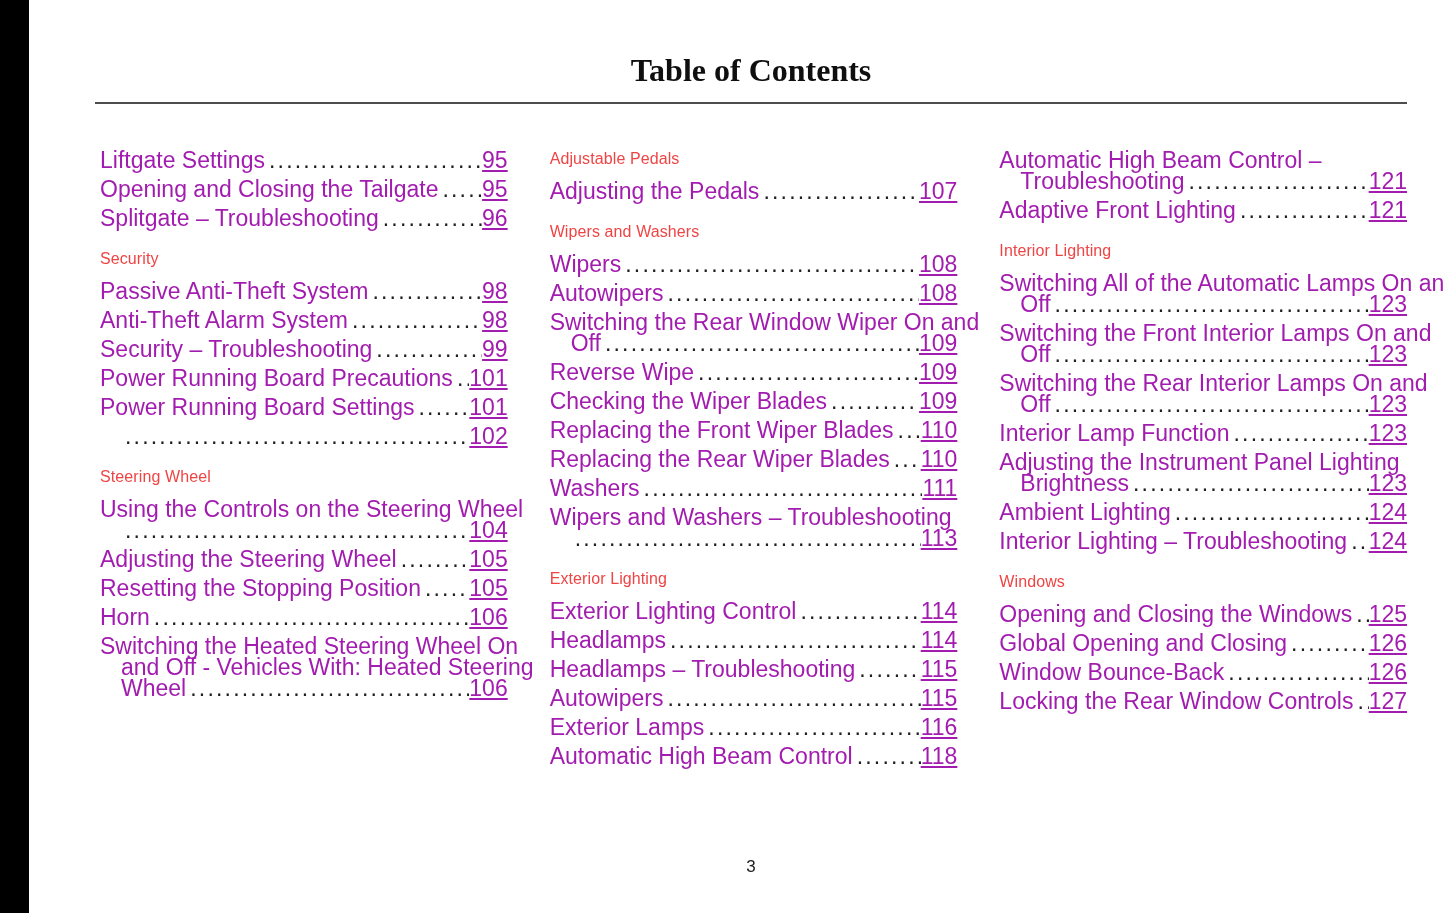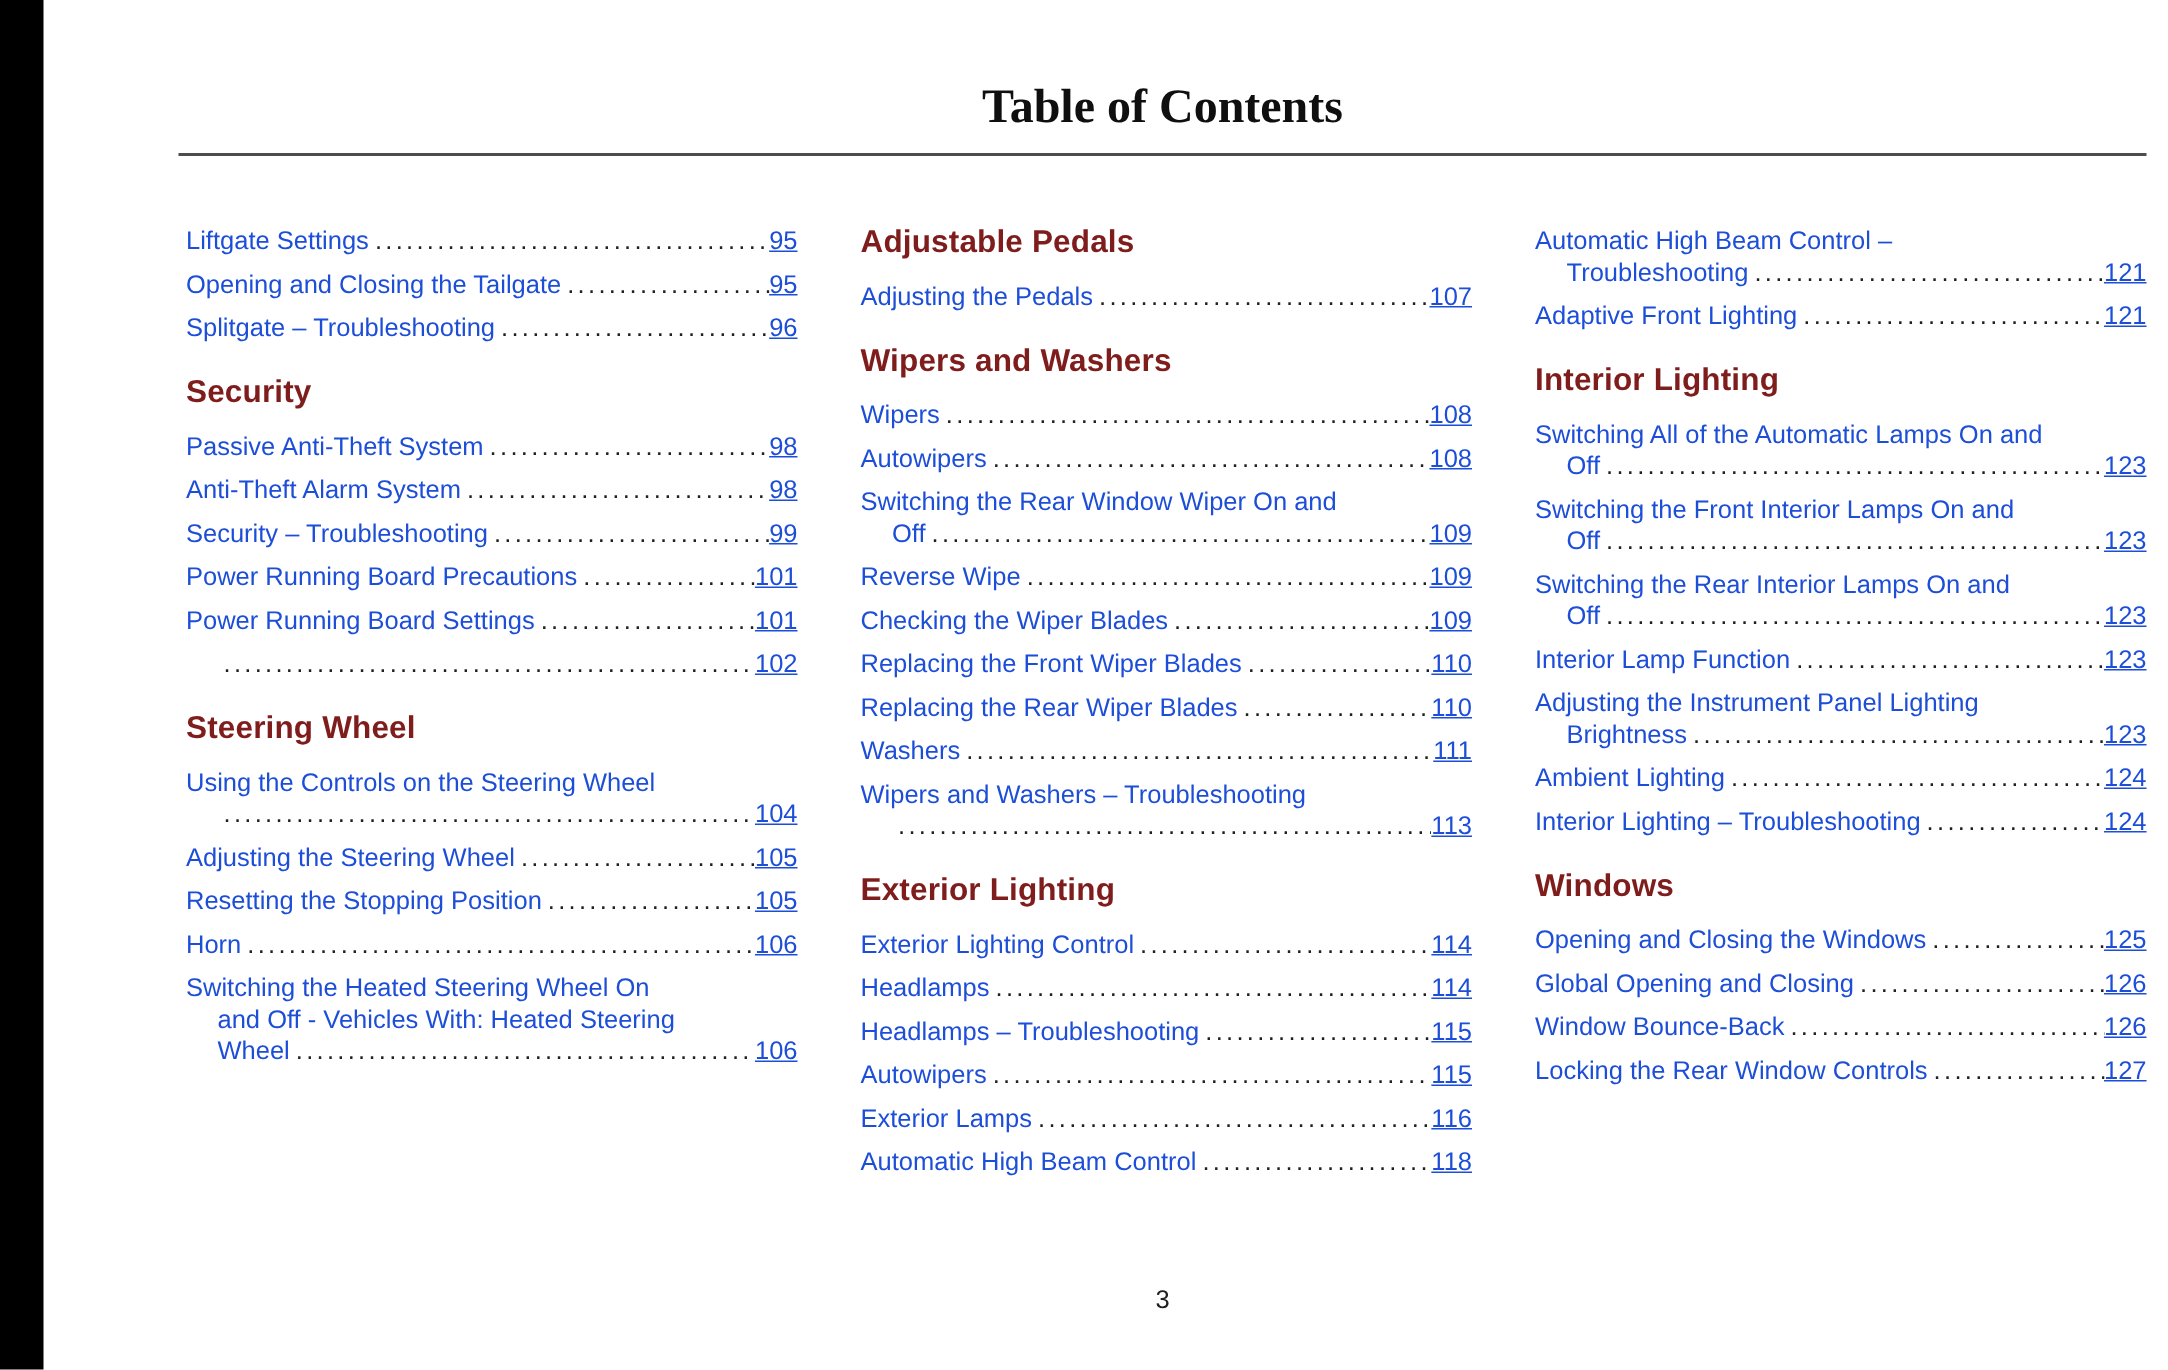--- a/index.html
+++ b/index.html
@@ -12,21 +12,21 @@
     position: relative;
     overflow: hidden;
   }
   .side-bar {
     position: absolute; left: 0; top: 0;
     width: 29px; height: 913px;
     background: #000000;
   }
   .content {
     position: absolute; left: 95px; top: 0;
-    width: 1312px; height: 913px; margin-left: 24px;
+    width: 1312px; height: 913px;
   }
   .title {
     font-family: "Liberation Serif", serif;
     font-weight: bold;
     font-size: 32px;
     color: #0f0f10;
     text-align: center;
     padding-top: 52px;
   }
   .rule {
@@ -35,32 +35,32 @@
     margin: 13px 0 0 0;
   }
   .columns {
     display: flex;
     gap: 42px;
     margin-top: 46px;
     padding-left: 5px;
   }
   .column { flex: 1 1 0; min-width: 0; }
   h2.heading {
-    font-size: 21px;
-    font-weight: bold;
-    color: #7f1d1d;
+    font-size: 16px;
+    font-weight: normal;
+    color: #ef4444;
     margin: 21px 0 13px 0;
     letter-spacing: 0.1px;
   }
   .section:first-child h2.heading { margin-top: 0; }
   .entry {
-    font-size: 17px;
+    font-size: 23px;
     line-height: 21px;
     margin-bottom: 8px;
-    color: #1d4ed8;
+    color: #a21caf;
   }
   .line { white-space: nowrap; }
   .line.cont { padding-left: 21px; }
   .dotline { display: flex; align-items: baseline; }
   .label { flex: 0 0 auto; white-space: nowrap; }
   .dots {
     flex: 1 1 auto;
     min-width: 0;
     overflow: hidden;
     white-space: nowrap;

